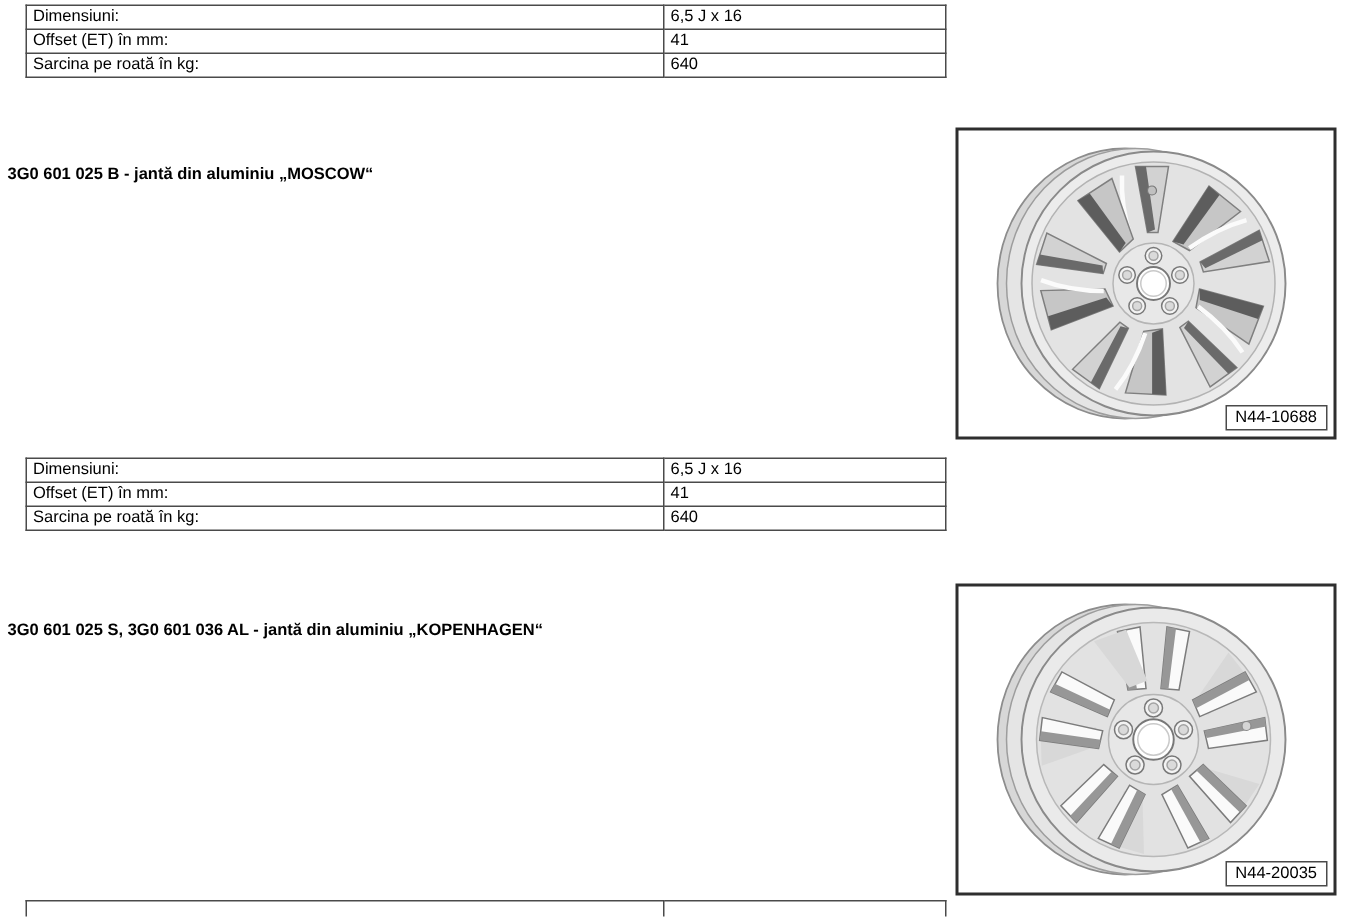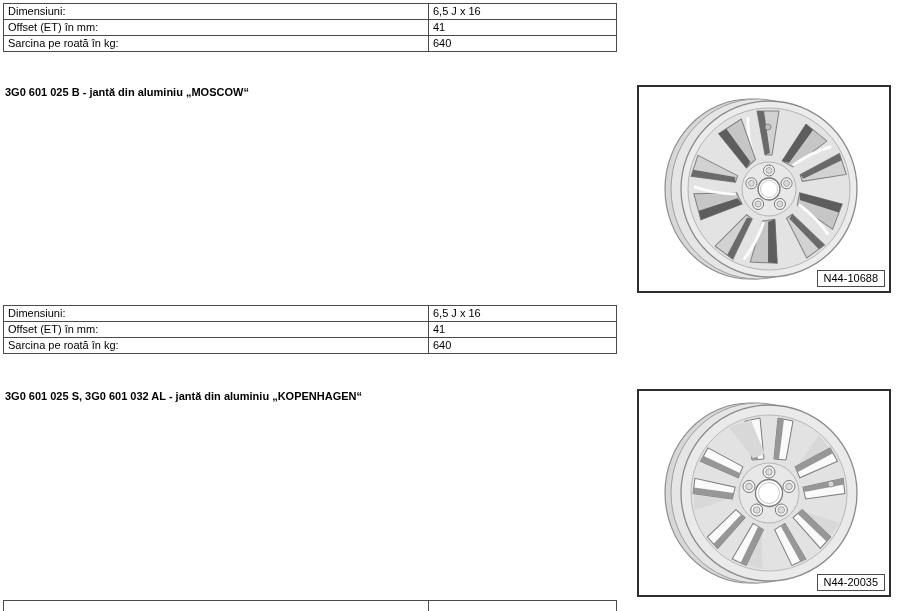--- a/index.html
+++ b/index.html
@@ -10,21 +10,21 @@
   body {
     position: relative;
     width: 900px;
     height: 611px;
     overflow: hidden;
     font-family: "Liberation Sans", sans-serif;
     color: #000000;
   }
   table.spec {
     position: absolute;
-    left: 3px;
+    left: 17px;
     width: 613px;
     border-collapse: collapse;
     table-layout: fixed;
   }
   table.spec td {
     border: 1px solid #4a4a4a;
     height: 15px;
     font-size: 11px;
     line-height: 13px;
     padding: 0 4px;
@@ -35,20 +35,21 @@
   }
   col.c1 { width: 425px; }
   col.c2 { width: 188px; }
   .heading {
     position: absolute;
     left: 5px;
     font-size: 11px;
     font-weight: bold;
     color: #000000;
     white-space: nowrap;
+    margin-top: 24px;
   }
   .figure {
     position: absolute;
     left: 637px;
     width: 250px;
     height: 204px;
     border: 2px solid #2e2e2e;
     background: #ffffff;
   }
   .figure svg {
@@ -162,21 +163,21 @@
       <td>Offset (ET) în mm:</td>
       <td>41</td>
     </tr>
     <tr>
       <td>Sarcina pe roată în kg:</td>
       <td>640</td>
     </tr>
   </tbody>
 </table>
 
-<div class="heading" style="top:390px">3G0 601 025 S, 3G0 601 032 AL - jantă din aluminiu „KOPENHAGEN“</div>
+<div class="heading" style="top:390px">3G0 601 025 S, 3G0 601 036 AL - jantă din aluminiu „KOPENHAGEN“</div>
 
 <div class="figure" style="top:389px">
   <svg viewBox="0 0 250 204" aria-hidden="true">
     <ellipse cx="111" cy="102" rx="85" ry="90" fill="#d7d7d7" stroke="#8d8d8d" stroke-width="1.2"></ellipse>
     <ellipse cx="118" cy="102" rx="86" ry="90" fill="#e5e5e5" stroke="#9d9d9d" stroke-width="1"></ellipse>
     <circle cx="130" cy="102" r="88" fill="#eaeaea" stroke="#8a8a8a" stroke-width="1.3"></circle>
     <circle cx="130" cy="102" r="78" fill="#e2e2e2" stroke="#b8b8b8" stroke-width="1"></circle>
     <g transform="translate(130,102)">
       <defs>
         <g id="w2u">

